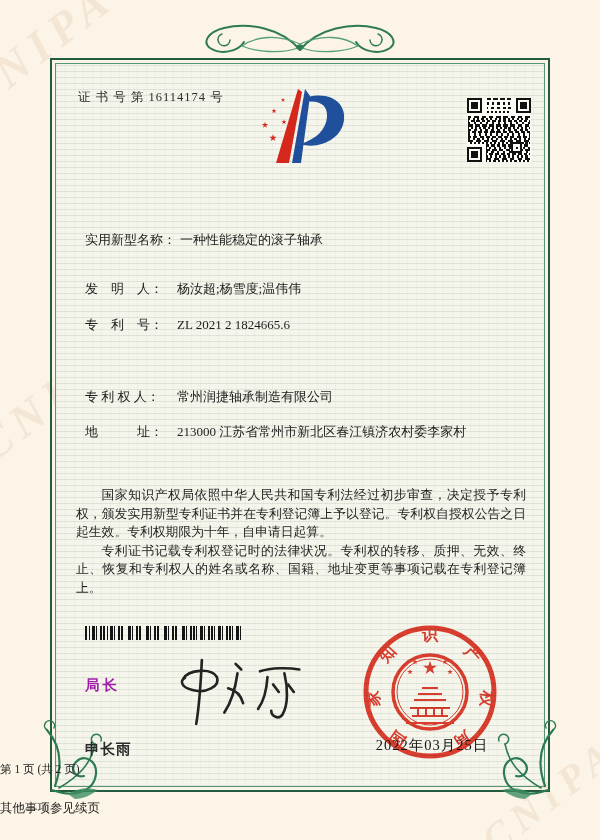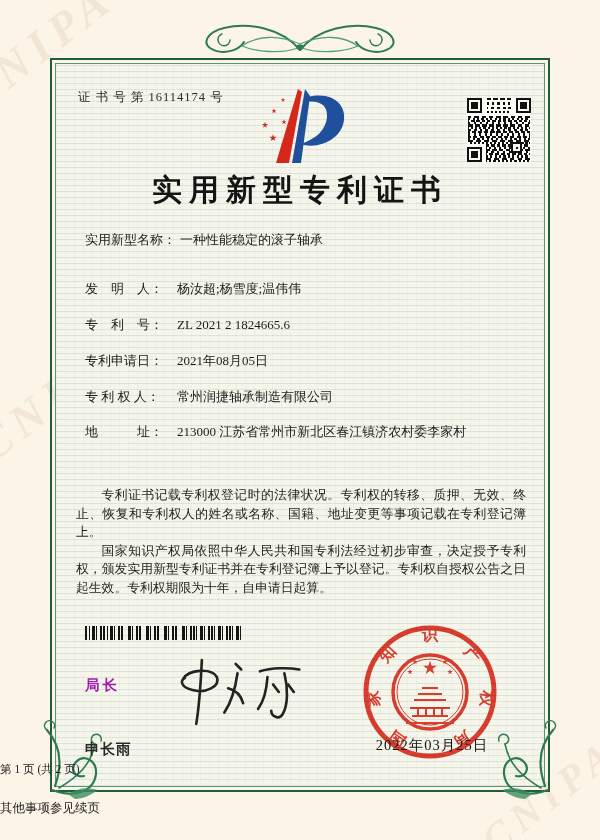--- a/index.html
+++ b/index.html
@@ -152,44 +152,40 @@
           <path d="M8.5 26.5h20" stroke-dasharray="1 1"></path>
           <path d="M8.5 27.5h20" stroke-dasharray="2.2 1.4"></path>
           <path d="M8.5 28.5h20" stroke-dasharray="1 .9" stroke-dashoffset=".3"></path>
         </g>
         <path fill="#111" d="M20 20h5v5h-5z"></path>
           <path fill="#fdfdf8" d="M21 21h3v3h-3z"></path>
           <path fill="#111" d="M22 22h1v1h-1z"></path>
       </svg>
     </div>
 
-    <div class="title">实用新型专利证书</div>
 
     <div class="frow" style="top:231px;">
       <span class="flabel">实用新型名称：</span><span class="fval">一种性能稳定的滚子轴承</span>
     </div>
     <div class="frow" style="top:280px;">
       <span class="flabel">发　明　人：</span><span class="fval">杨汝超;杨雪度;温伟伟</span>
     </div>
     <div class="frow" style="top:316px;">
       <span class="flabel">专　利　号：</span><span class="fval">ZL 2021 2 1824665.6</span>
     </div>
-    <div class="frow" style="top:352px;">
-      <span class="flabel">专利申请日：</span><span class="fval">2021年08月05日</span>
-    </div>
     <div class="frow" style="top:388px;">
       <span class="flabel">专 利 权 人：</span><span class="fval">常州润捷轴承制造有限公司</span>
     </div>
     <div class="frow" style="top:423px;">
       <span class="flabel">地　　　址：</span><span class="fval">213000 江苏省常州市新北区春江镇济农村委李家村</span>
     </div>
 
     <div class="paras">
+      <p>国家知识产权局依照中华人民共和国专利法经过初步审查，决定授予专利权，颁发实用新型专利证书并在专利登记簿上予以登记。专利权自授权公告之日起生效。专利权期限为十年，自申请日起算。</p>
       <p>专利证书记载专利权登记时的法律状况。专利权的转移、质押、无效、终止、恢复和专利权人的姓名或名称、国籍、地址变更等事项记载在专利登记簿上。</p>
-      <p>国家知识产权局依照中华人民共和国专利法经过初步审查，决定授予专利权，颁发实用新型专利证书并在专利登记簿上予以登记。专利权自授权公告之日起生效。专利权期限为十年，自申请日起算。</p>
     </div>
 
     <div class="barcode"></div>
 
     <div class="signer-title">局长</div>
     <div class="signer-name">申长雨</div>
 
     <div class="sig">
       <svg width="150" height="75" viewBox="0 0 160 75" fill="none" stroke="#232323" stroke-width="2.8" stroke-linecap="round">
         <path d="M34,4 C33,22 32,48 28,72"></path>

